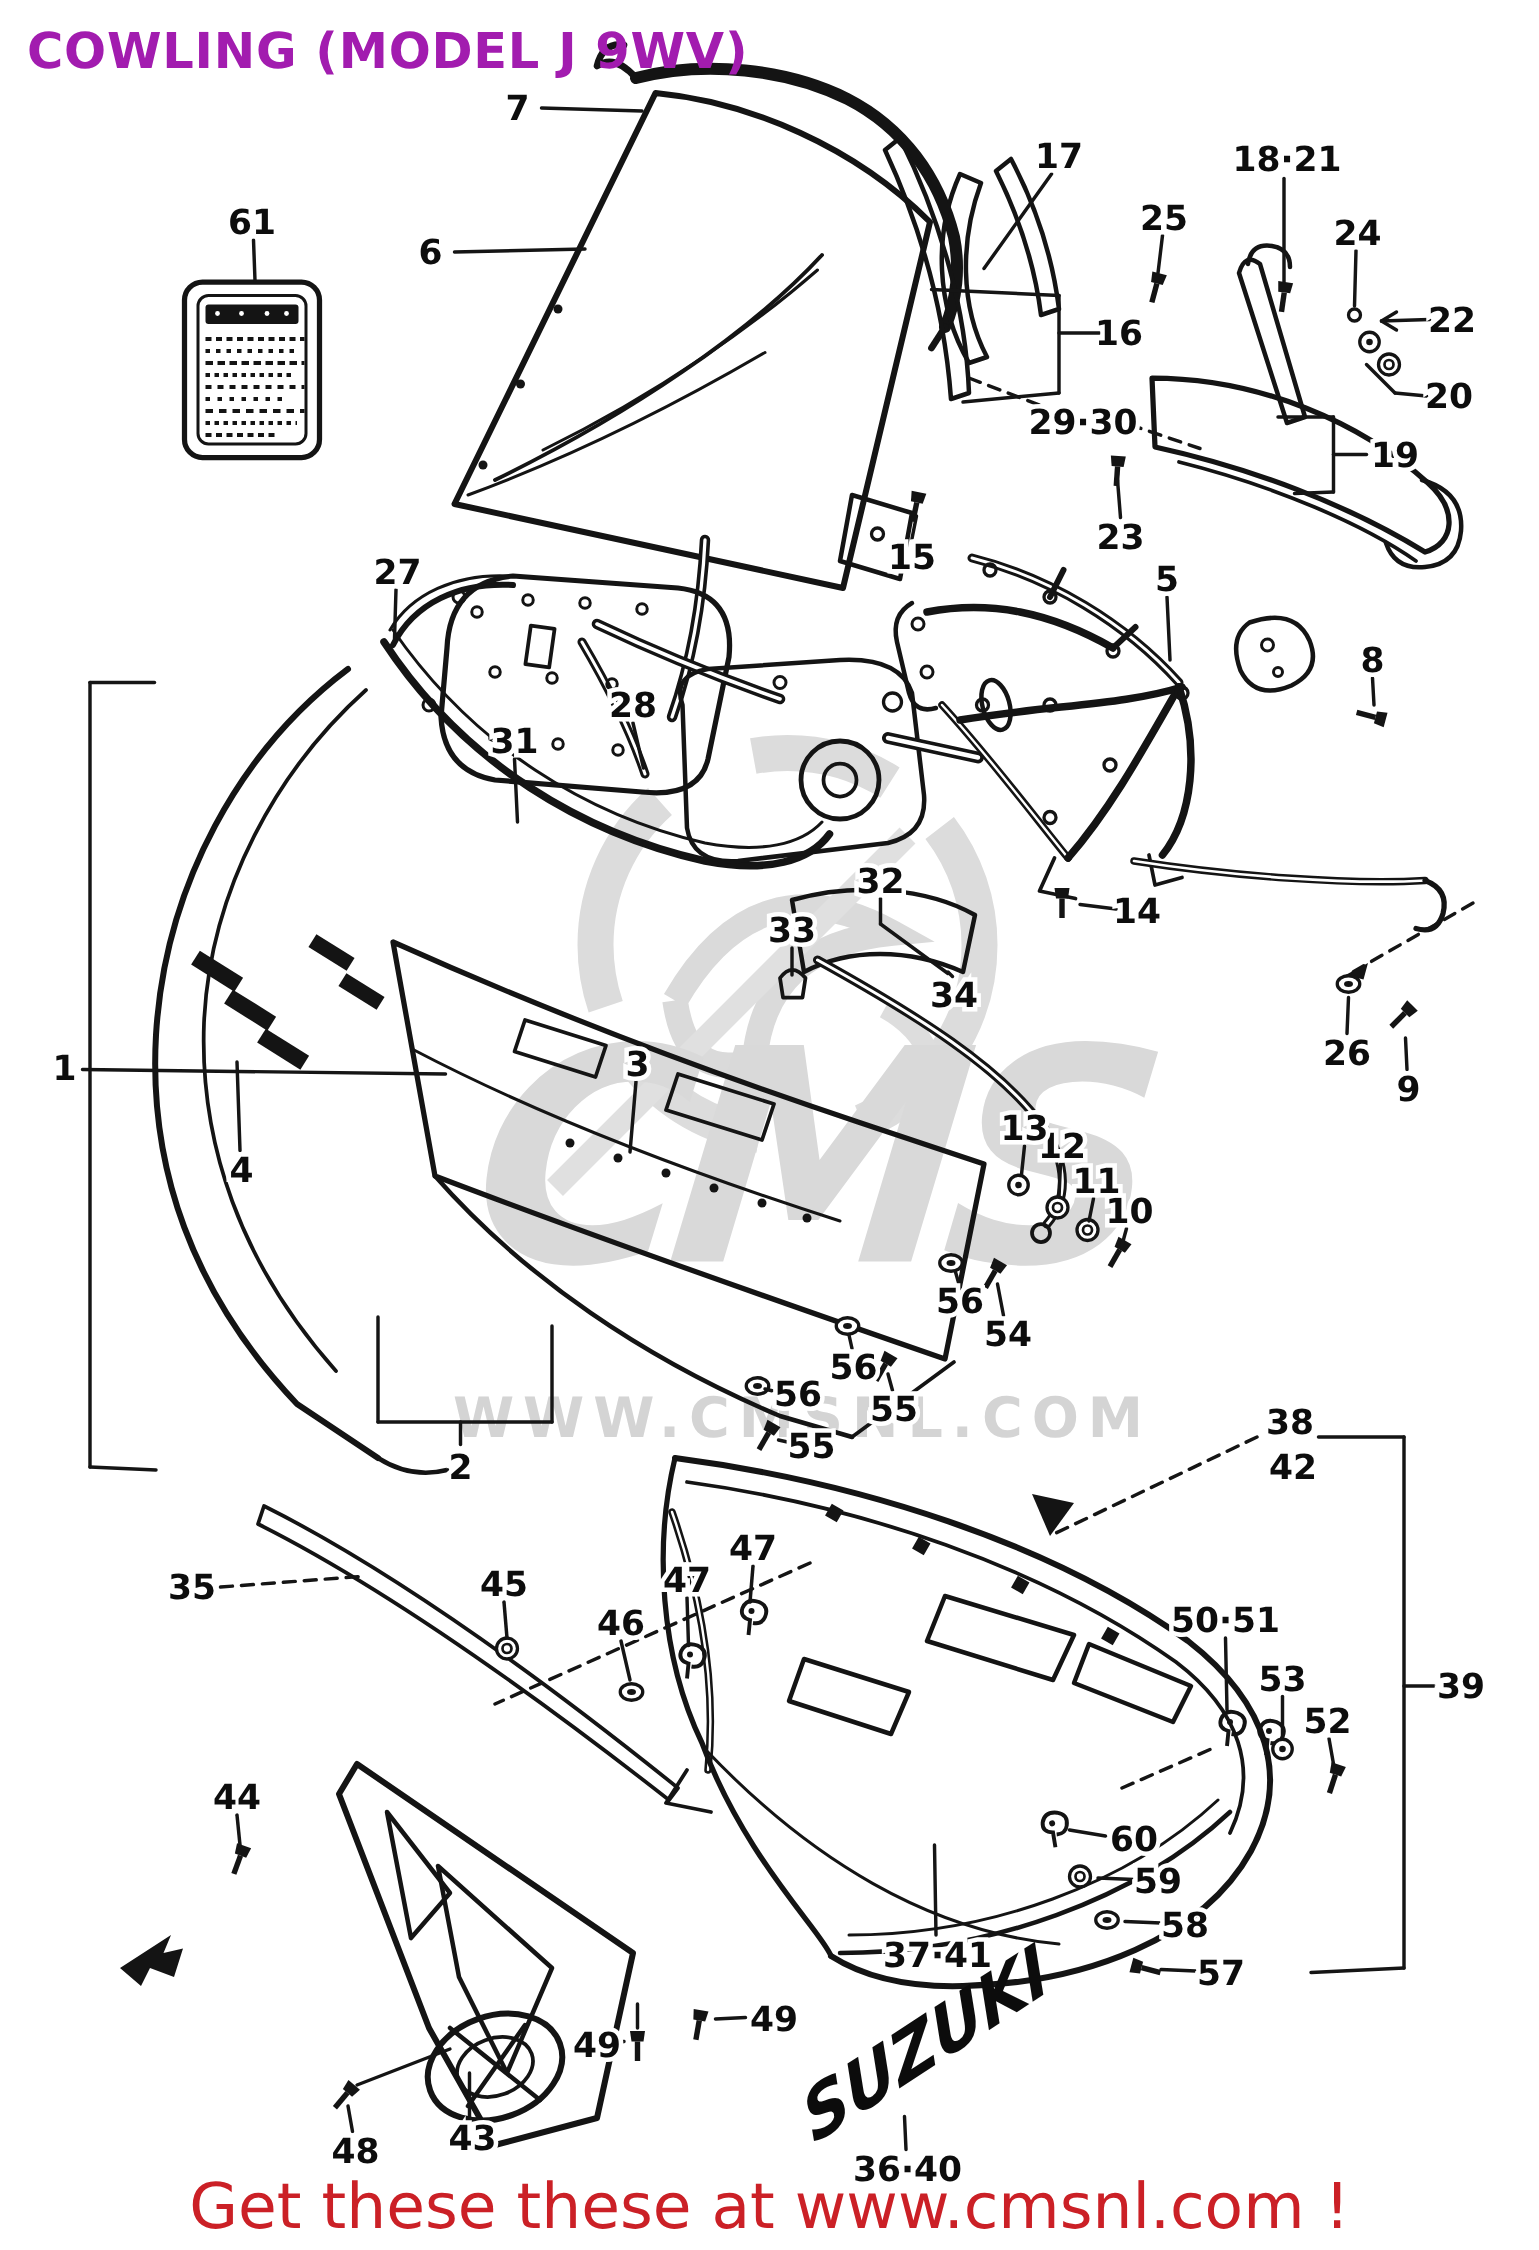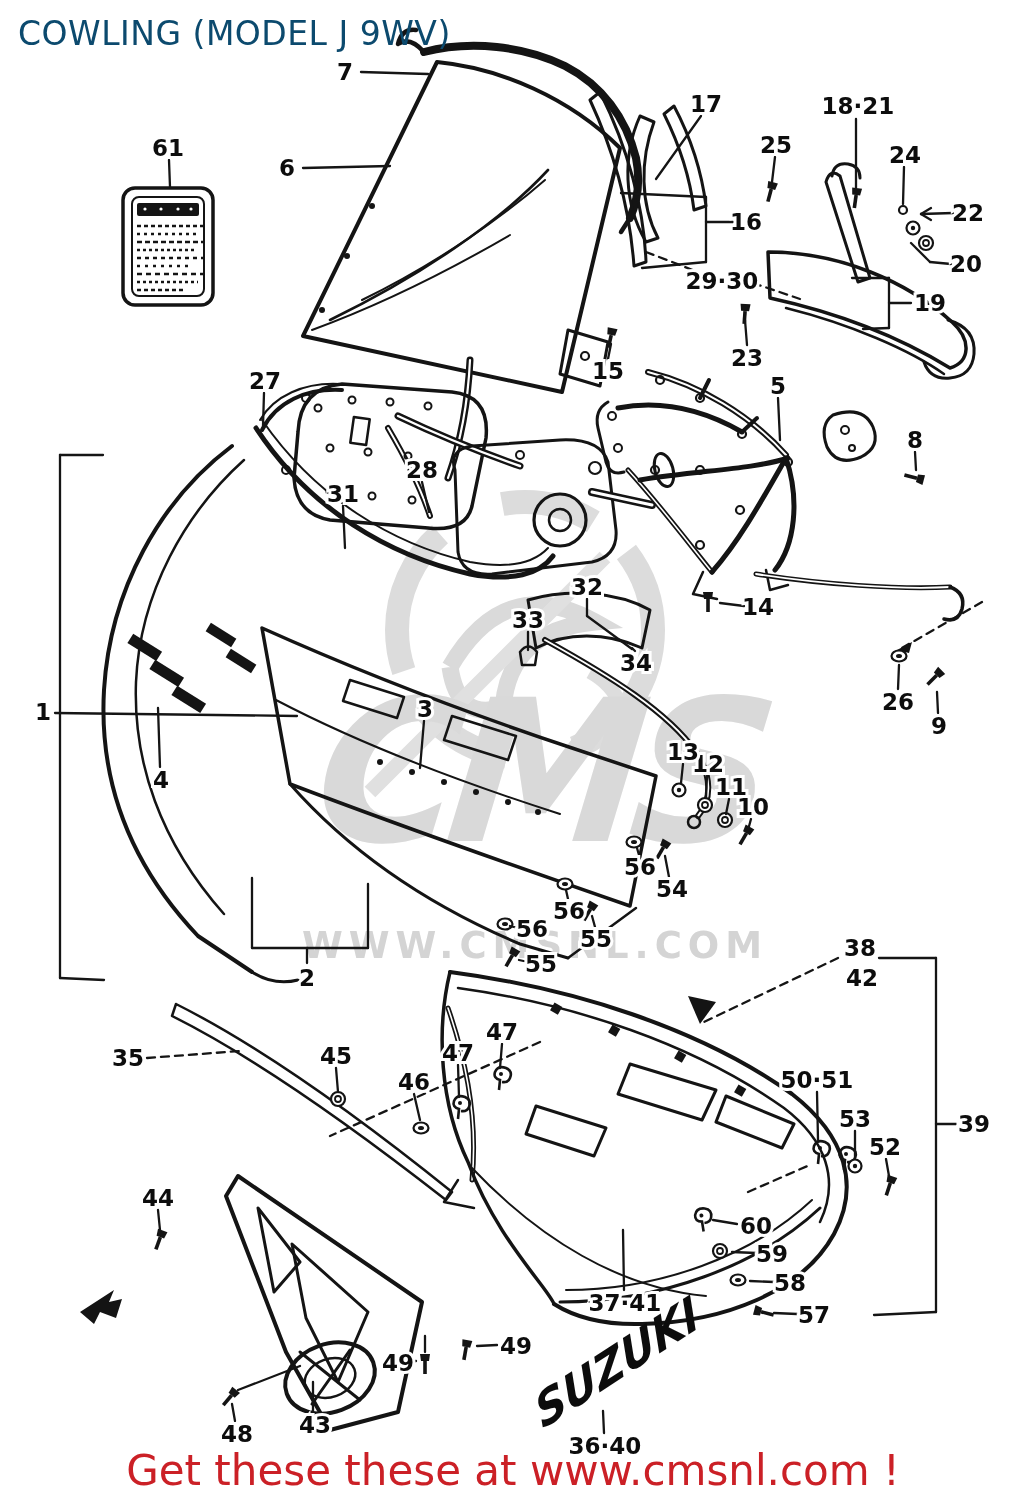--- a/index.html
+++ b/index.html
@@ -42,21 +42,21 @@
     <svg id="wm-swirl" width="480" height="520" viewBox="0 0 480 520">
       <circle cx="225" cy="168" r="128" fill="none" stroke="#dcdcdc" stroke-width="24" stroke-dasharray="150 70 95 45"></circle>
       <path d="M150,205 q55,-95 145,-45 q-85,8 -92,85 q-45,15 -53,-40" fill="none" stroke="#dadada" stroke-width="17"></path>
       <path d="M70,330 L305,95" stroke="#e0e0e0" stroke-width="15"></path>
       <path d="M290,210 q45,25 30,80" fill="none" stroke="#dddddd" stroke-width="14"></path>
     </svg>
     <div id="wm-logo" style="color: rgb(217, 217, 217);">CMS</div>
     <div id="wm-url">WWW.CMSNL.COM</div>
   </div>
 
-  <div id="page-title" style="color: #0c4a6e;">COWLING (MODEL J 9WV)</div>
+  <div id="page-title" style="color: #a21caf; font-weight: bold;">COWLING (MODEL J 9WV)</div>
 
   <svg id="art" width="1026" height="1500" viewBox="0 0 1026 1500">
     <defs>
       <g id="boltS">
         <path d="M-5,-8 L5,-8 L4,-1 L-4,-1 Z" fill="#141414"></path>
         <rect x="-1.8" y="-1" width="3.6" height="13" fill="#141414"></rect>
       </g>
       <g id="washerG">
         <circle r="7" fill="#ffffff" stroke="#141414" stroke-width="2.2"></circle>
         <circle r="3" fill="none" stroke="#141414" stroke-width="1.8"></circle>

